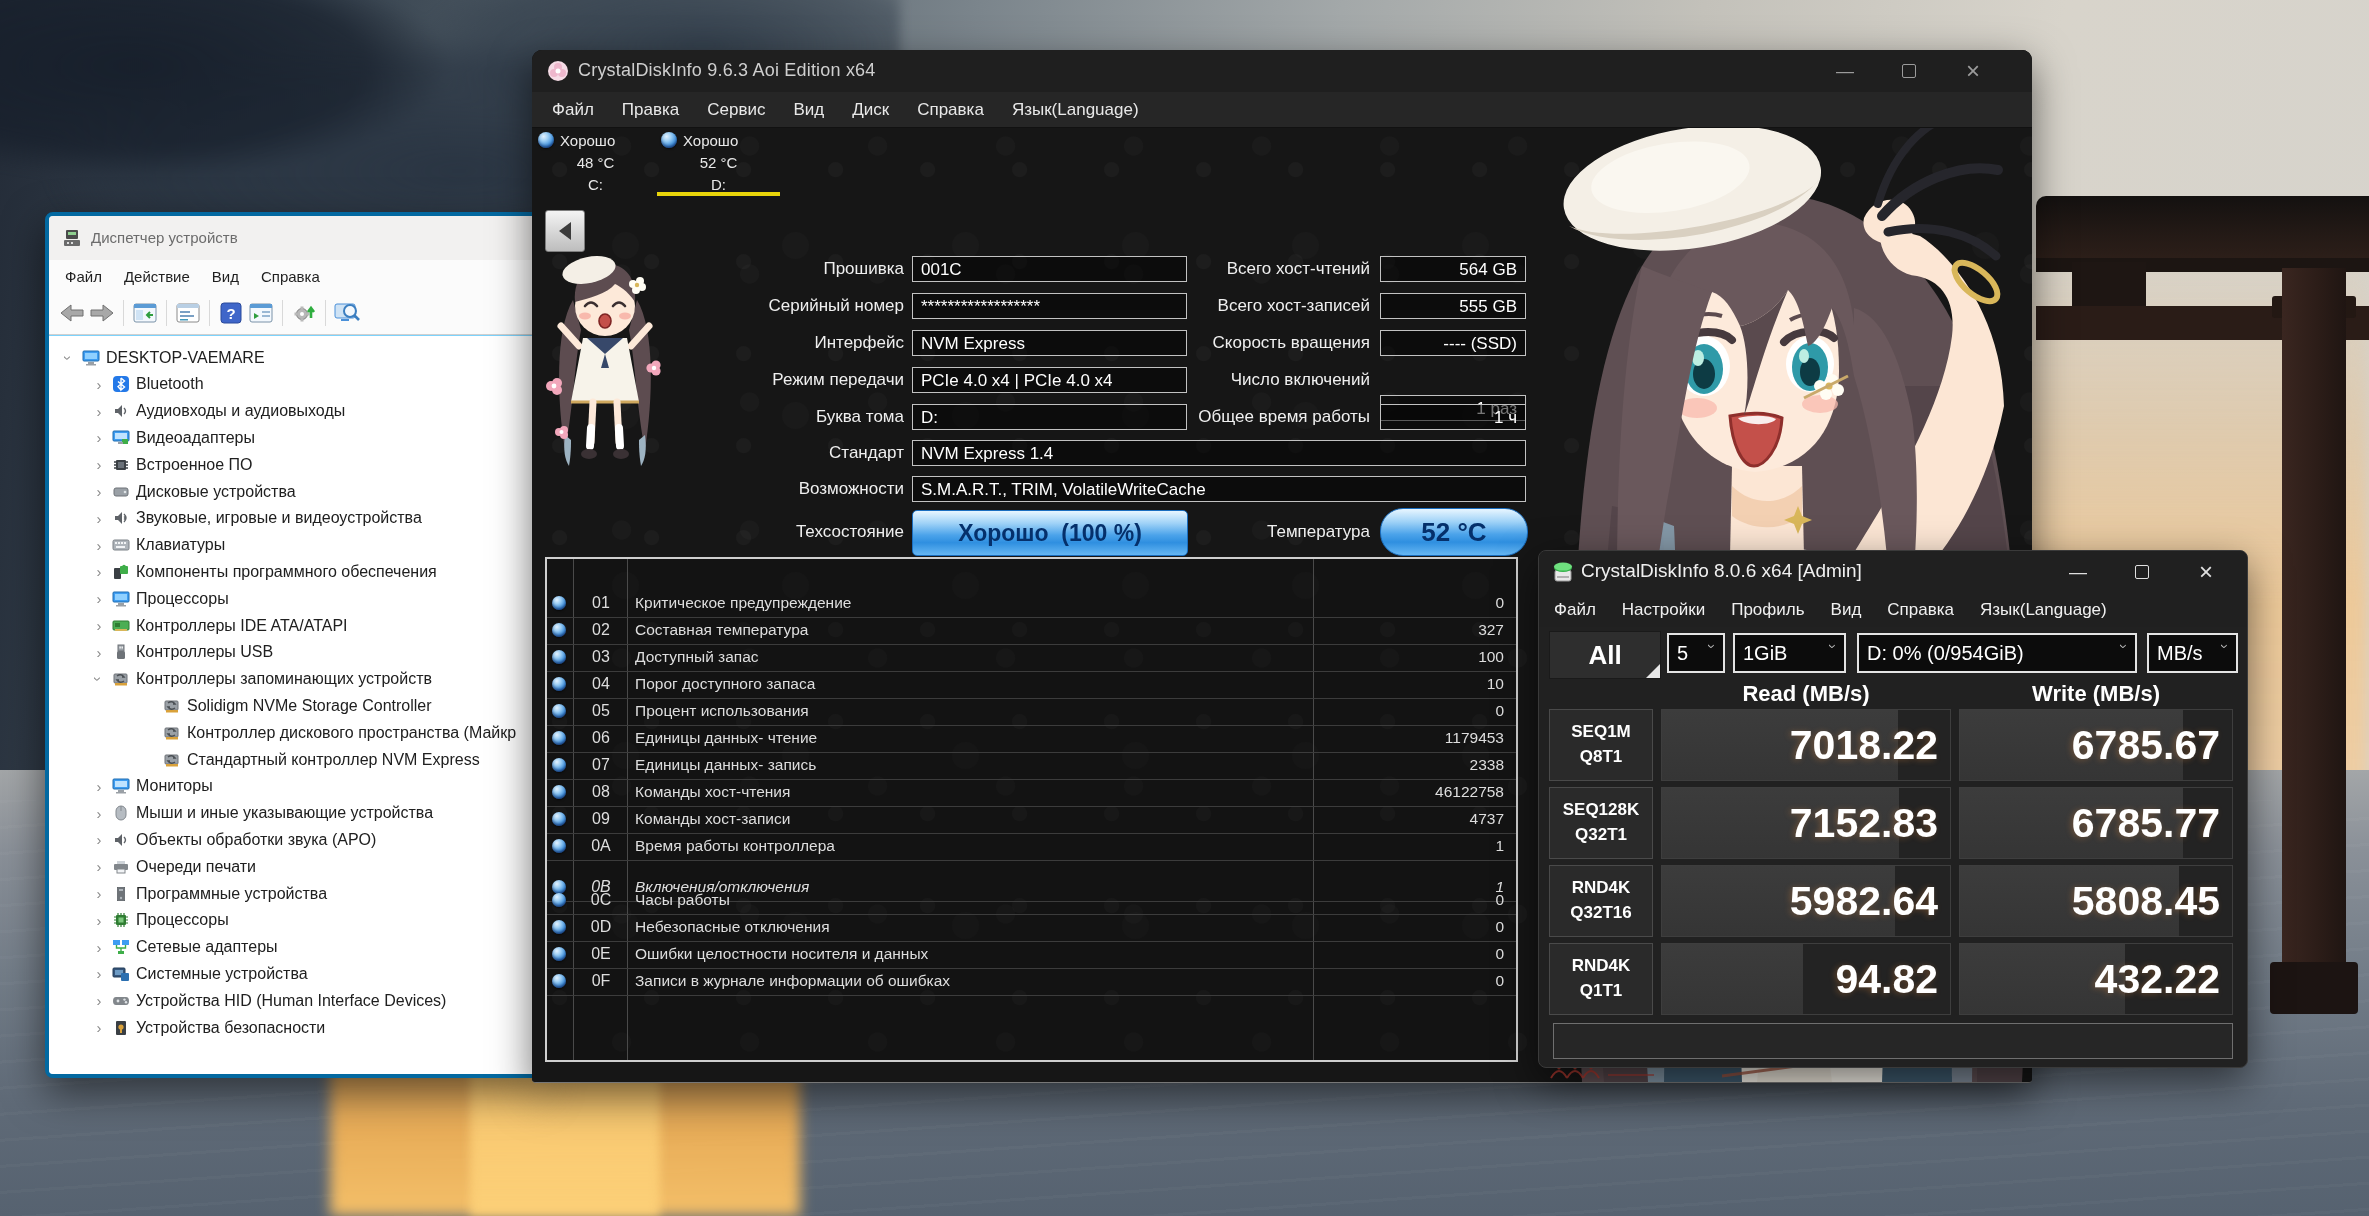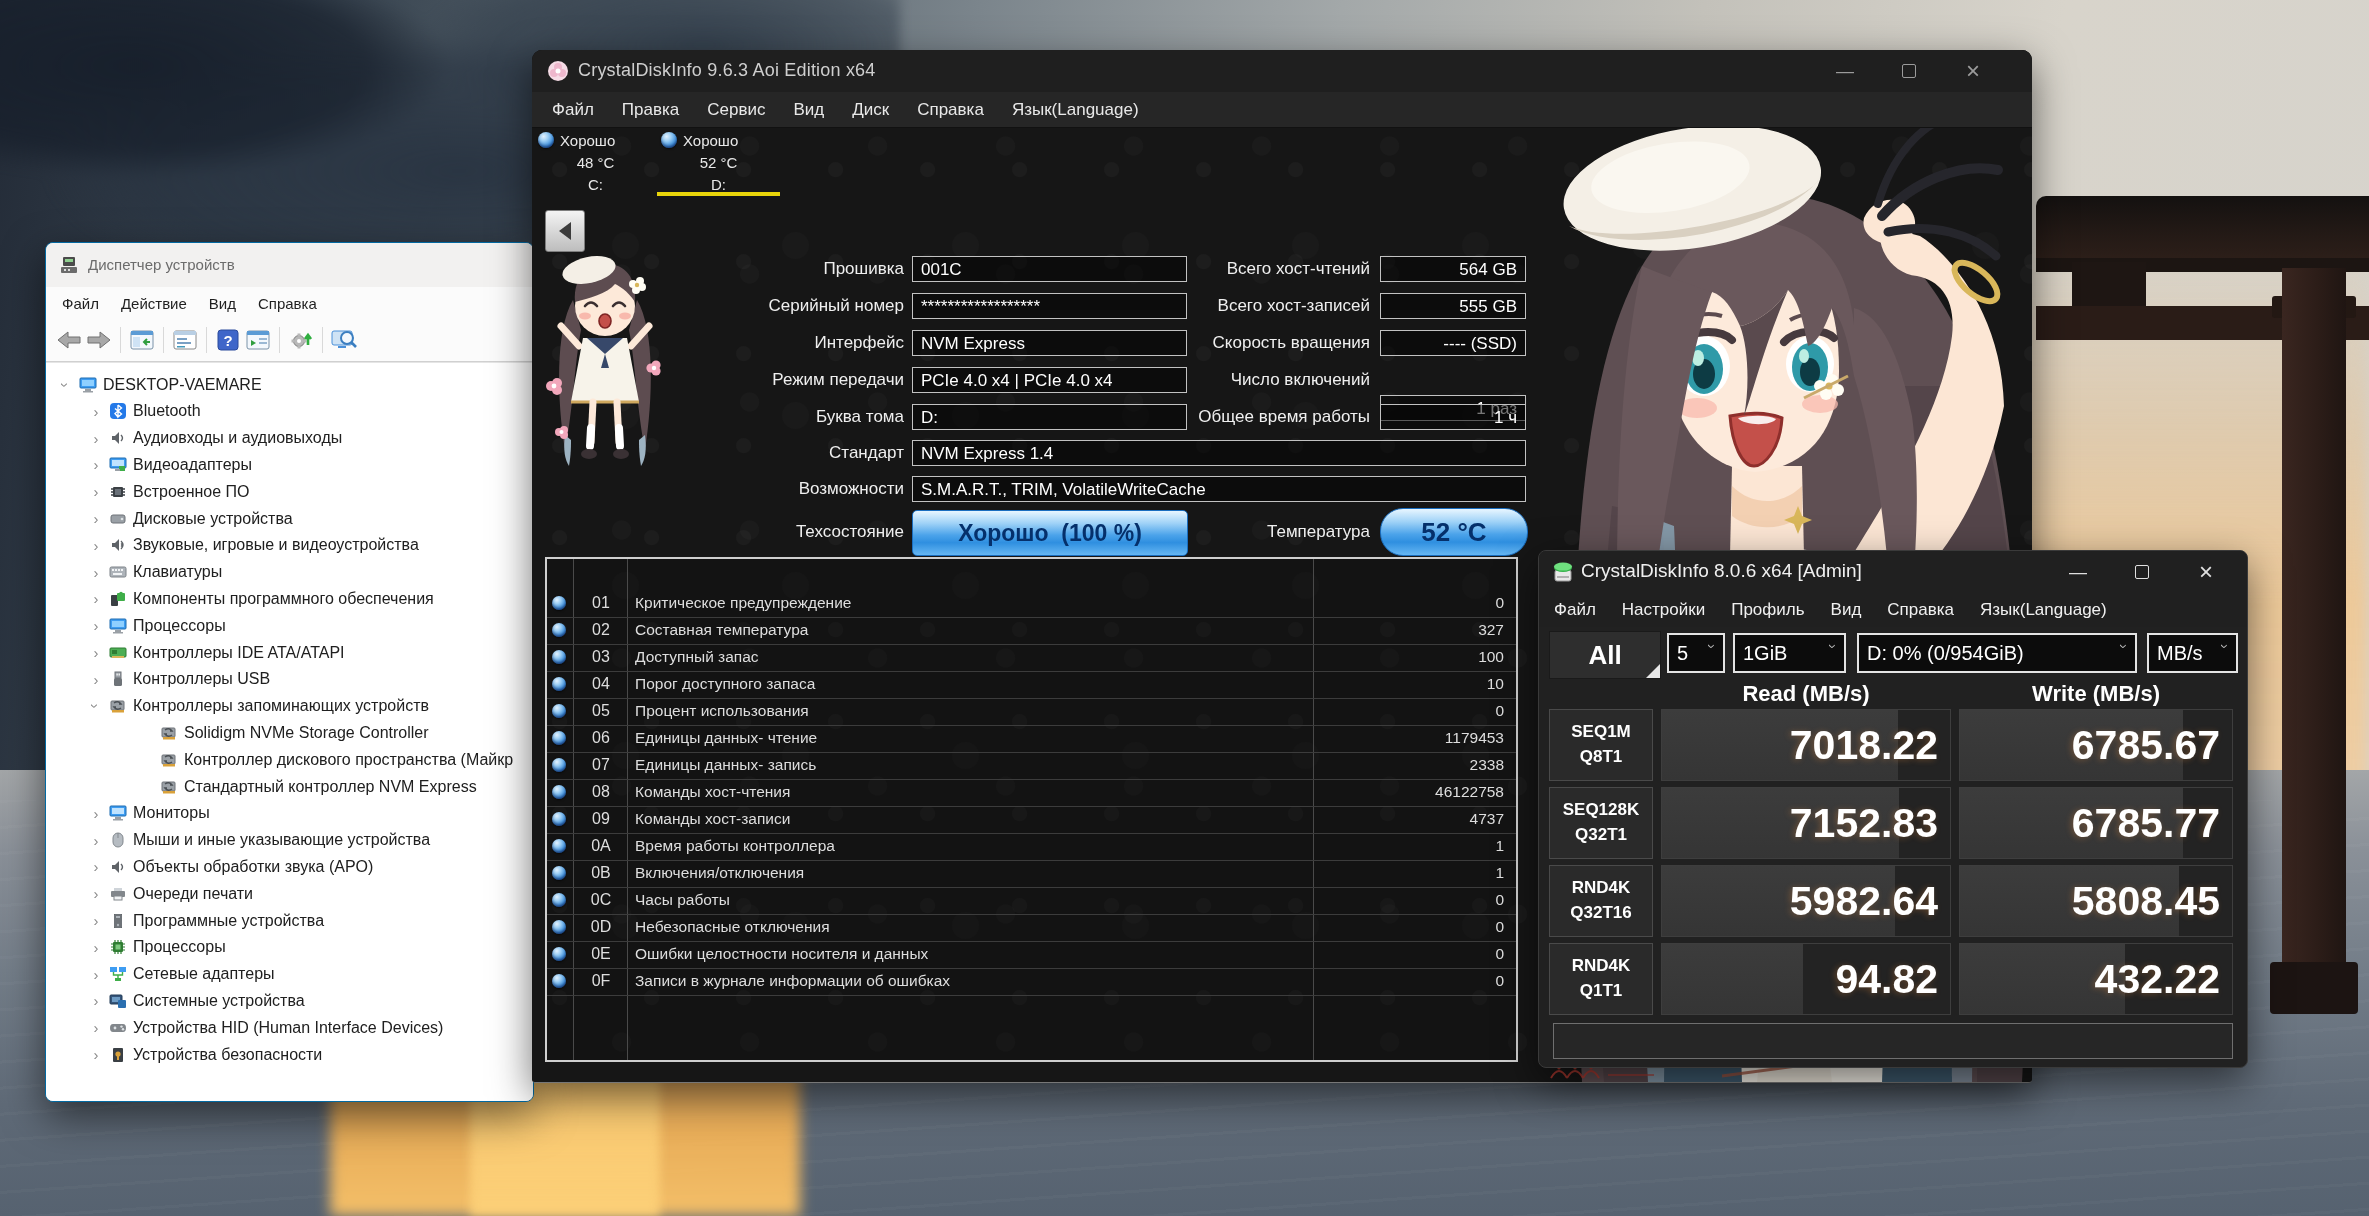--- a/index.html
+++ b/index.html
@@ -33,22 +33,22 @@
   #torii-kasagi2{left:2036px;top:258px;width:333px;height:14px;background:#1c1512;}
   #torii-nuki{left:2036px;top:306px;width:333px;height:34px;background:#2a1c17;}
   #torii-gakuzuka{left:2072px;top:262px;width:74px;height:60px;background:#1e1613;}
   #torii-pillar{left:2282px;top:268px;width:64px;height:742px;
     background:linear-gradient(90deg,#3a2620 0%,#2c1d18 55%,#1f1512 100%);}
   #torii-daiwa{left:2272px;top:296px;width:84px;height:22px;background:#231813;border-radius:3px;}
   #torii-base{left:2270px;top:962px;width:88px;height:52px;background:#1c1412;border-radius:4px;}
   
   .window{position:absolute;box-shadow:0 14px 40px rgba(0,0,0,.55);}
   
-  #dm{left:45px;top:242px;width:487px;height:858px;background:#e5e5e5;border-radius:8px;
-    border:1px solid #0369a1;overflow:hidden;}
+  #dm{left:45px;top:212px;width:487px;height:858px;background:#7dd3fc;border-radius:8px;
+    border:4px solid #0369a1;overflow:hidden;}
   #dm .titlebar{position:absolute;left:0;top:0;width:100%;height:44px;background:#f2f1f0;}
   #dm .title{position:absolute;left:42px;top:13px;font-size:15px;color:#6c6c6c;}
   #dm .menubar{position:absolute;left:0;top:44px;width:100%;height:32px;background:#fbfbfb;
     display:flex;align-items:center;gap:2px;padding-left:6px;box-sizing:border-box;}
   #dm .menubar .mi{font-size:15px;color:#1f1f1f;padding:3px 10px;border-radius:3px;}
   #dm .toolbar{position:absolute;left:0;top:76px;width:100%;height:42px;background:#fbfbfb;
     display:flex;align-items:center;padding-left:8px;box-sizing:border-box;}
   #dm .toolbar .tsep{width:1px;height:26px;background:#d9d9d9;margin:0 6px;}
   #dm .toolbar .tbtn{width:30px;height:30px;display:flex;align-items:center;justify-content:center;}
   #dm .tb-underline{position:absolute;left:0;top:118px;width:100%;height:1px;background:#d0d0d0;}
@@ -772,21 +772,21 @@
           <div class="c-id">09</div>
           <div class="c-attr">Команды хост-записи</div>
           <div class="c-raw">4737</div>
         </div>
         <div class="smart-row" style="top: 274px;">
           <div class="orb"></div>
           <div class="c-id">0A</div>
           <div class="c-attr">Время работы контроллера</div>
           <div class="c-raw">1</div>
         </div>
-        <div class="smart-row" style="top: 301px;">
+        <div class="smart-row" style="top: 315px; font-style: italic;">
           <div class="orb"></div>
           <div class="c-id">0B</div>
           <div class="c-attr">Включения/отключения</div>
           <div class="c-raw">1</div>
         </div>
         <div class="smart-row" style="top: 328px;">
           <div class="orb"></div>
           <div class="c-id">0C</div>
           <div class="c-attr">Часы работы</div>
           <div class="c-raw">0</div>

